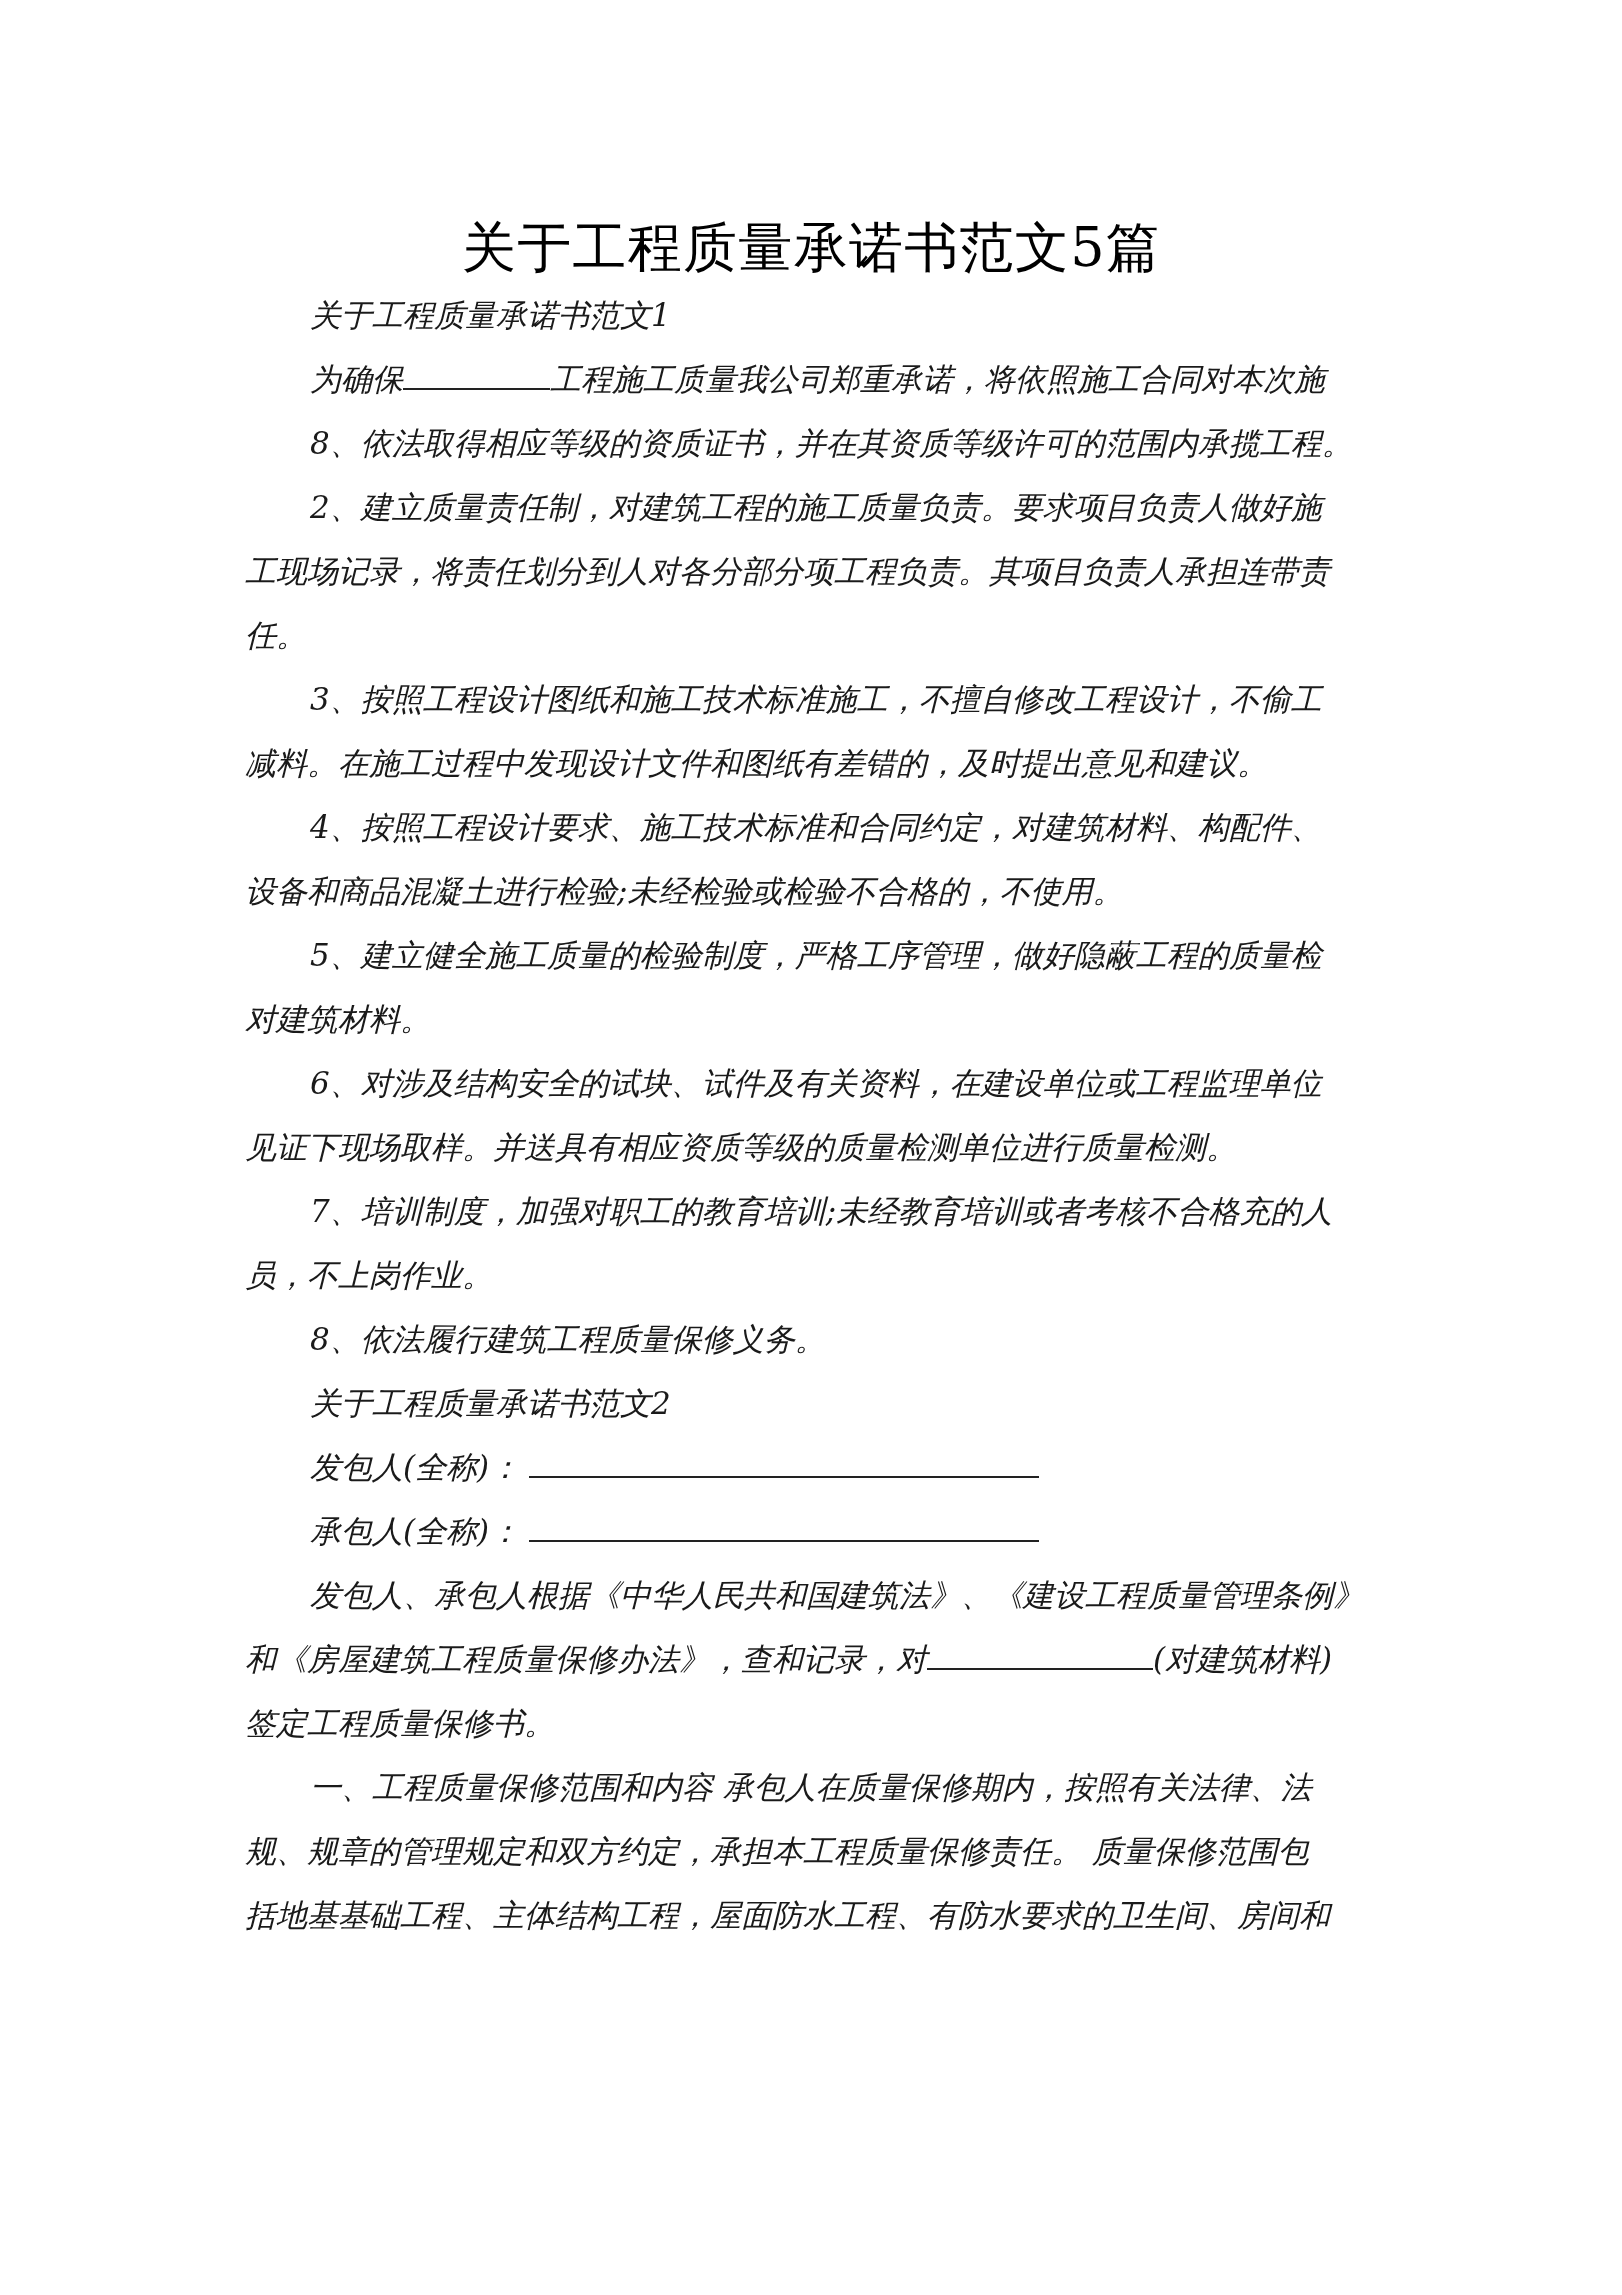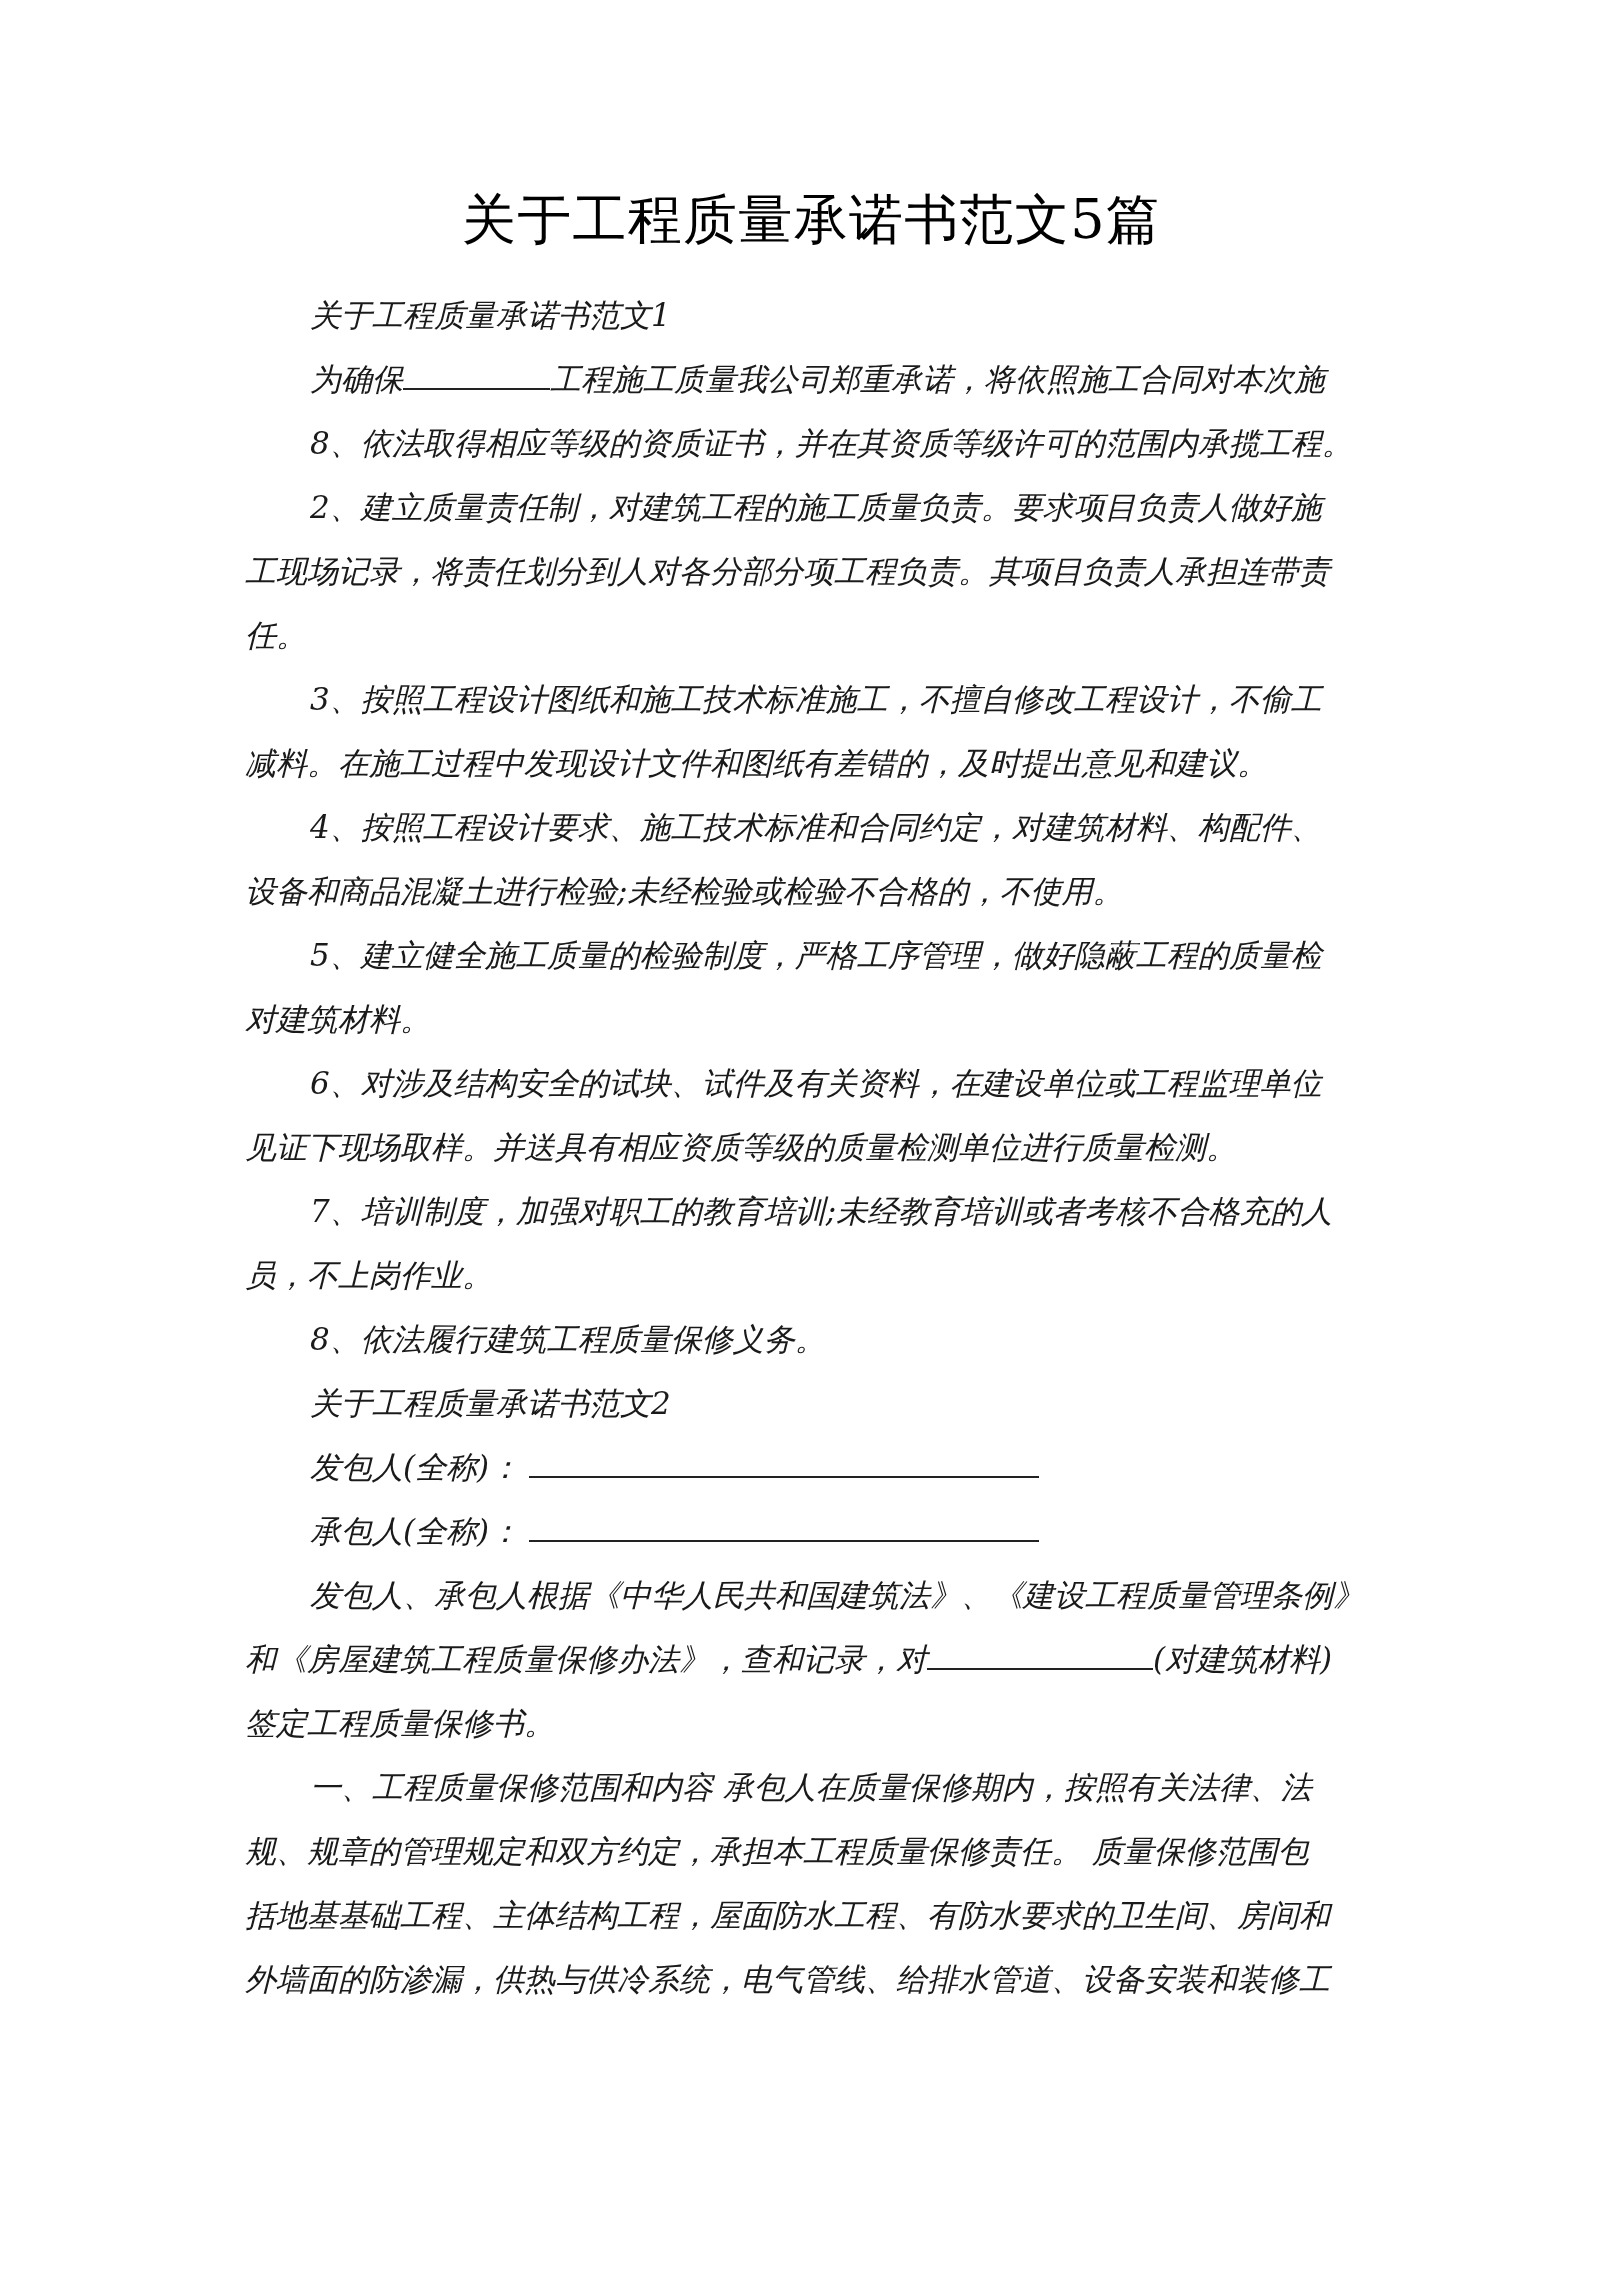--- a/index.html
+++ b/index.html
@@ -1,18 +1,18 @@
 <!DOCTYPE html>
 <html style="font-size:10.5px"><head>
 <meta charset="utf-8">
 <style>
   html, body { margin:0; padding:0; background:#ffffff; }
   body { width:1623px; height:2295px; position:relative; overflow:hidden;
          font-family:"DejaVu Serif","Liberation Serif",serif; color:#111; }
-  .title { position:absolute; top:184px; left:0; width:1623px; text-align:center;
+  .title { position:absolute; top:212px; left:0; width:1623px; text-align:center;
            font-size:54px; line-height:72px; letter-spacing:1.3px; color:#000; }
   .body { position:absolute; top:283px; left:245px; width:1135px;font-style:italic; }
   .line { font-size:31px; line-height:64px; height:64px; white-space:nowrap; color:#1a1a1a; }
   .indent { padding-left:65px; }
   .blank { display:inline-block; border-bottom:2px solid #222; vertical-align:baseline; height:0.7px; }
   .b1 { width:147px; }
   .b2 { width:510px; margin-left:9.2px; }
   .b3 { width:226px; }
 </style>
 </head>
@@ -60,15 +60,14 @@
 
   <div class="line indent">发包人、承包人根据《中华人民共和国建筑法》、《建设工程质量管理条例》</div>
   <div class="line">
     <span>和《房屋建筑工程质量保修办法》，查和记录，对</span><span class="blank b3"></span><span>(对建筑材料)</span>
   </div>
   <div class="line">签定工程质量保修书。</div>
 
   <div class="line indent">一、工程质量保修范围和内容 承包人在质量保修期内，按照有关法律、法</div>
   <div class="line">规、规章的管理规定和双方约定，承担本工程质量保修责任。 质量保修范围包</div>
   <div class="line">括地基基础工程、主体结构工程，屋面防水工程、有防水要求的卫生间、房间和</div>
-  <div class="line">外墙面的防渗漏，供热与供冷系统，电气管线、给排水管道、设备安装和装修工</div>
 </div>
 
 
 </body></html>

